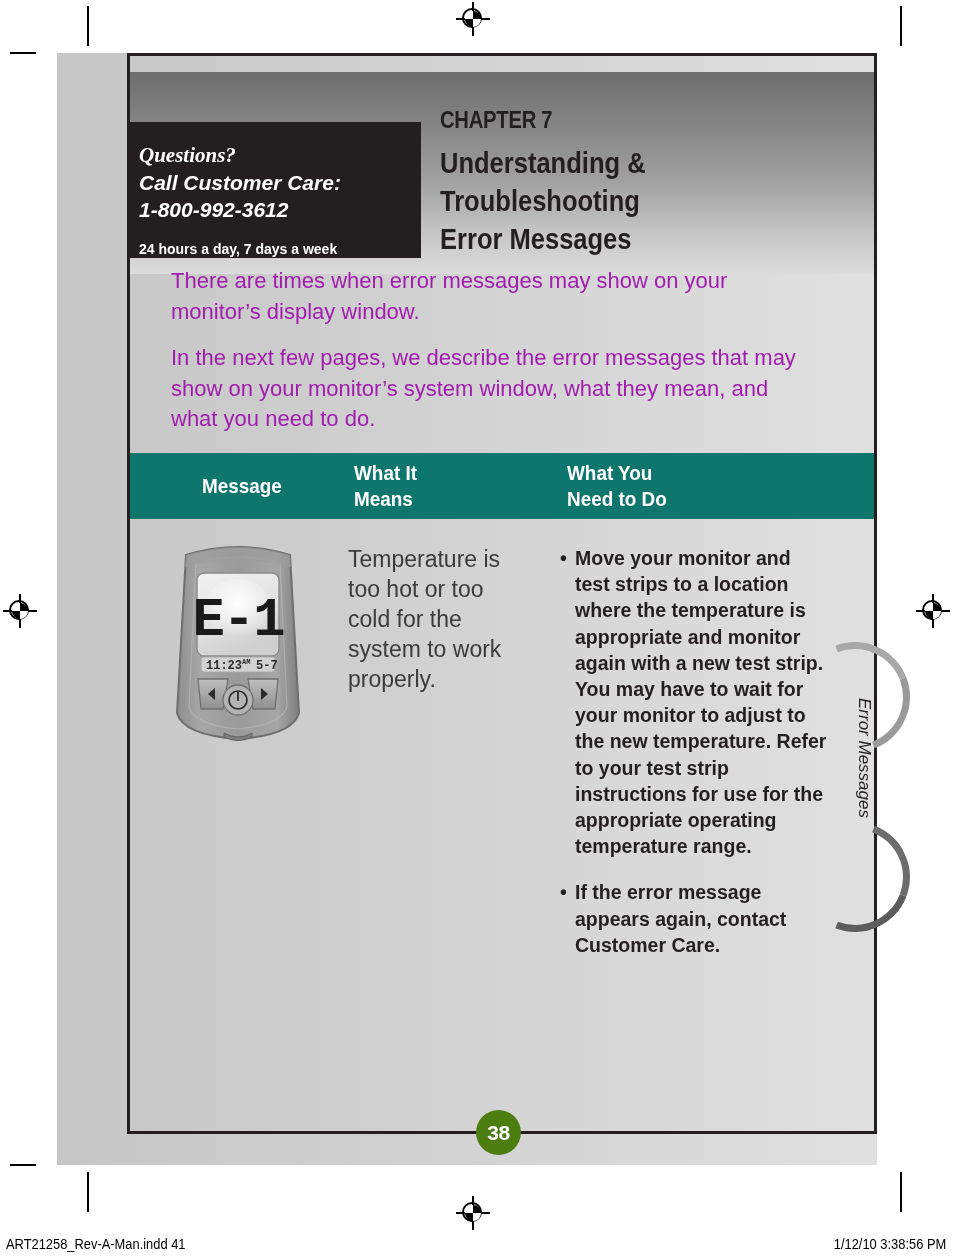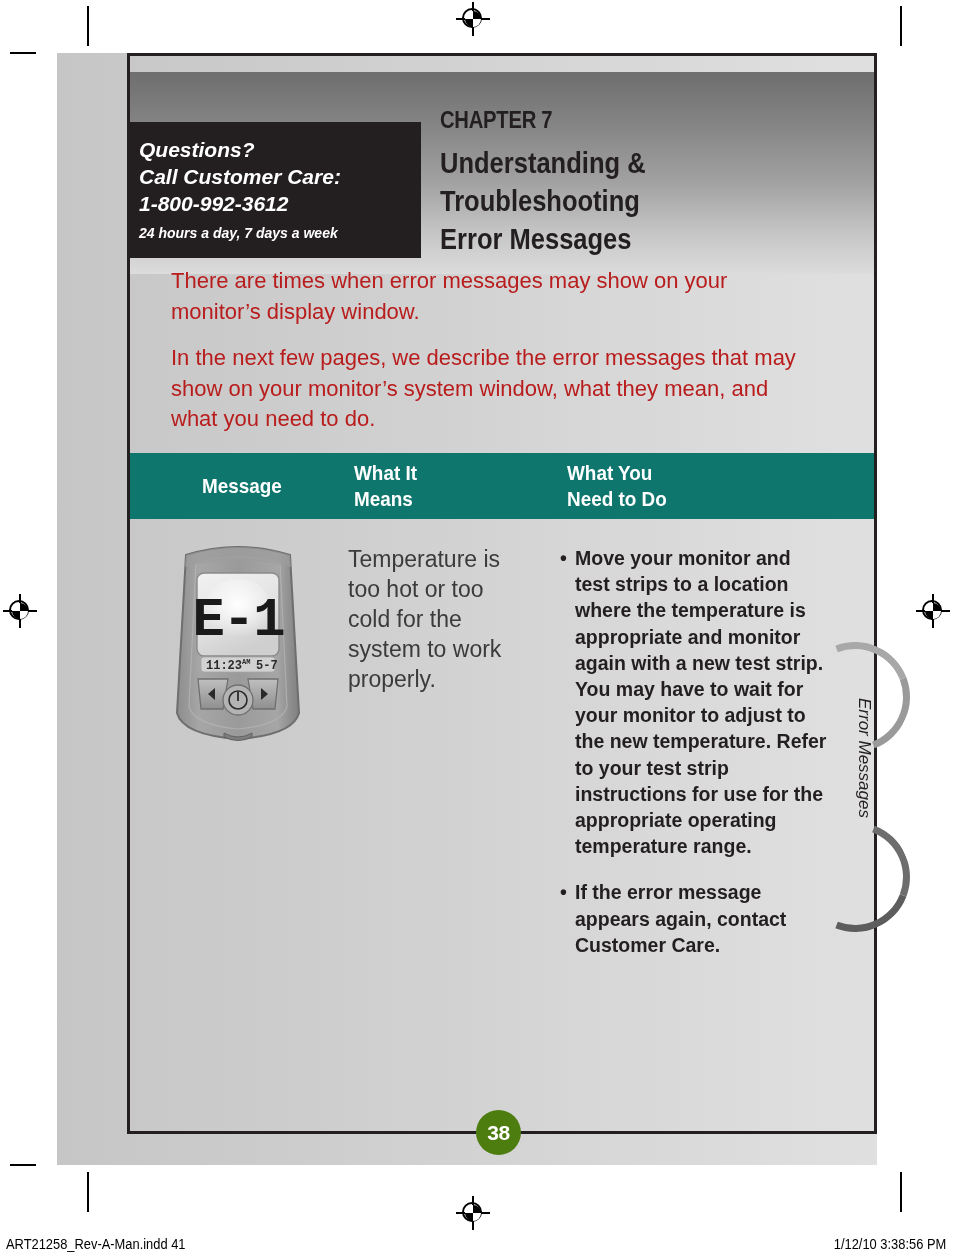--- a/index.html
+++ b/index.html
@@ -101,41 +101,40 @@
     background: #231f20;
     color: #ffffff;
   }
   #questions-box .q-line {
     font-style: italic;
     font-weight: bold;
     font-size: 21px;
     line-height: 27px;
     margin-left: 9px;
   }
-  #questions-box .q-line.first { margin-top: 14px; }
+  #questions-box .q-line.first { margin-top: 20px; font-family: Liberation Serif, serif; }
   #questions-box .q-sub {
-    font-style: italic;
     font-weight: bold;
     font-size: 14px;
     line-height: 20px;
     margin-left: 9px;
-    margin-top: 6px;
+    margin-top: 16px;
   }
 
   
   #intro-block {
     position: absolute;
     left: 171px; top: 266px;
     width: 640px;
   }
   #intro-block p {
     margin: 0 0 16px 0;
     font-size: 22px;
     line-height: 30.5px;
-    color: #b91c1c;
+    color: #a21caf;
     font-weight: 300;
   }
   #intro-block p.p2 { width: 630px; }
   #intro-block p.p1 { width: 600px; }
 
   
   #table-head {
     position: absolute;
     left: 130px; top: 453px;
     width: 744px; height: 66px;

